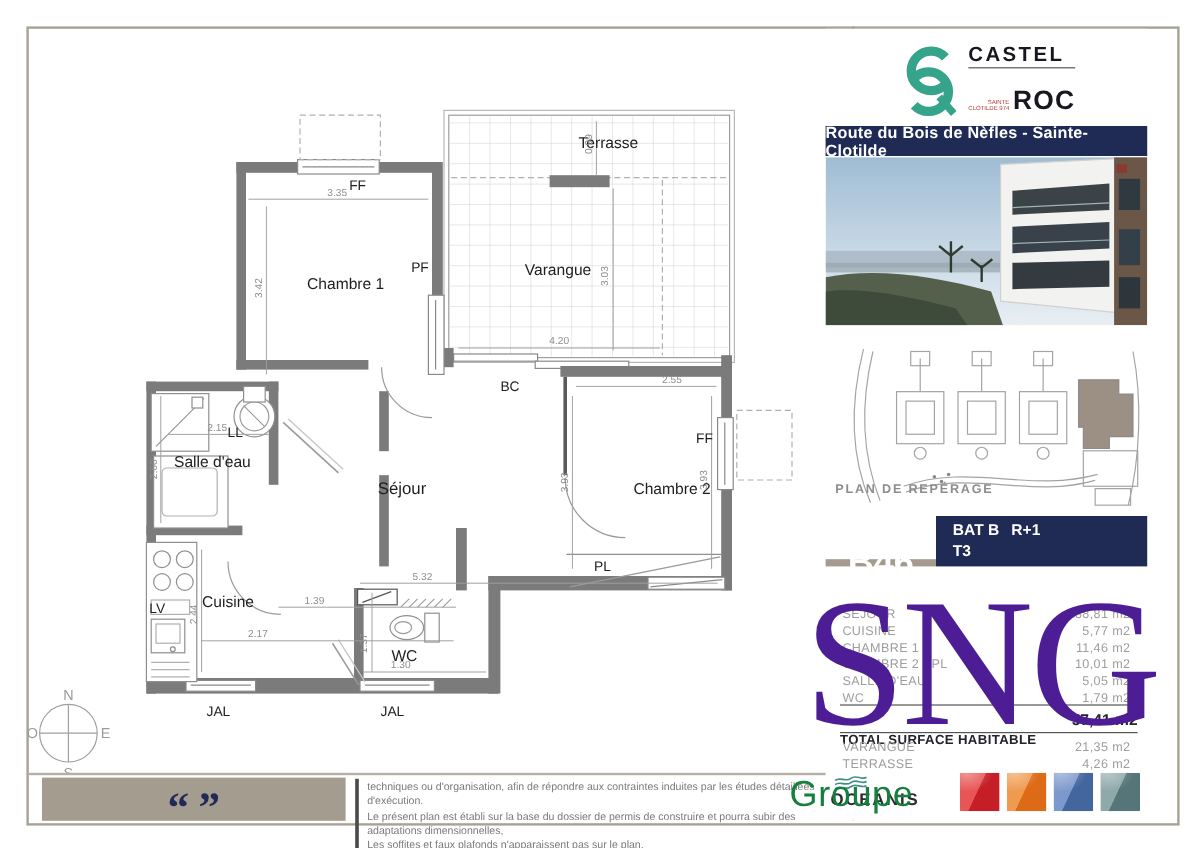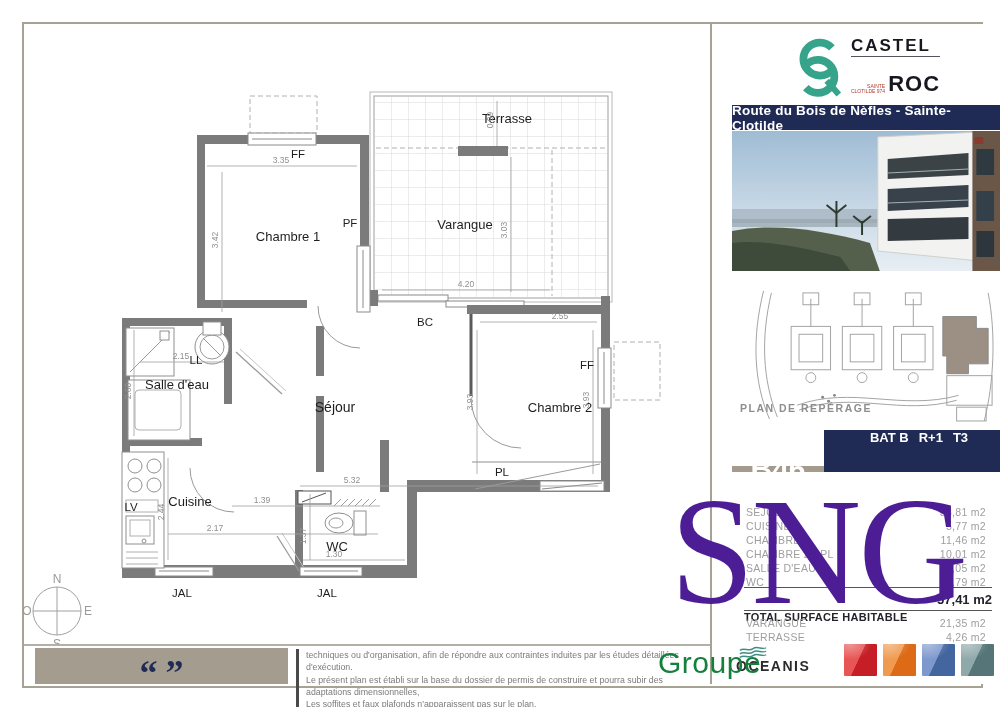--- a/index.html
+++ b/index.html
@@ -19,40 +19,40 @@
   .dim{fill:#8f8f8f;font-size:8.5px;text-anchor:middle;}
   .dimline{stroke:#9e9e9e;stroke-width:0.8;}
   .thinline{stroke:#9a9a9a;stroke-width:1;fill:none;}
   .fixture{stroke:#8f8f8f;stroke-width:1;fill:#fff;}
   .win{fill:#fff;stroke:#8a8a8a;stroke-width:1;}
   .dash{stroke:#b0b0b0;stroke-width:1;fill:none;stroke-dasharray:5 3;}
   .compass{stroke:#a0a0a0;stroke-width:1;fill:none;}
   .compass-letter{fill:#9a9a9a;font-size:12px;text-anchor:middle;}
 
   
-  .panel{position:absolute;left:732px;top:24px;width:268px;height:660px;background:#fff;}
+  .panel{position:absolute;left:688px;top:24px;width:268px;height:660px;background:#fff;}
   .logo-block{position:absolute;top:4px;left:0;width:100%;height:76px;display:flex;
               align-items:center;justify-content:center;gap:7px;}
   .logo-text{display:flex;flex-direction:column;line-height:1;}
   .logo-castel{font-size:17px;font-weight:bold;color:#17171f;letter-spacing:2px;
                border-bottom:1px solid #55555f;padding-bottom:2px;}
   .logo-rocrow{display:flex;align-items:flex-end;gap:3px;margin-top:16px;}
   .logo-sub{font-size:5px;color:#b03a30;line-height:1.15;text-align:right;}
   .logo-roc{font-size:22px;font-weight:bold;color:#17171f;letter-spacing:1px;}
   .banner{position:absolute;top:81px;left:0;width:100%;height:25px;background:#1f2a55;
           display:flex;align-items:center;justify-content:center;}
   .banner span{color:#fff;font-size:13.5px;font-weight:bold;letter-spacing:0.2px;}
   .photo{position:absolute;top:107px;left:0;width:100%;height:140px;}
   .siteplan{position:absolute;top:254px;left:2px;width:264px;height:150px;}
   .siteplan-caption{position:absolute;top:378px;left:8px;font-size:10.5px;color:#8d8d8d;
                     letter-spacing:1.5px;font-weight:bold;}
   .unit-row{position:absolute;top:406px;left:0;width:100%;height:42px;display:flex;}
   .unit-code{width:92px;background:#a49b8e;color:#fff;display:flex;align-items:center;
              justify-content:center;font-size:30px;font-weight:bold;margin-top:36px;}
-  .unit-info{flex:1;background:#1f2a55;color:#fff;display:flex;flex-direction:row;
+  .unit-info{flex:1;background:#1f2a55;color:#fff;display:flex;flex-direction:column;
              justify-content:center;padding-left:14px;font-weight:bold;font-size:13px;line-height:1.3;}
   .unit-info .row1 span{margin-right:10px;}
   .surfaces{position:absolute;top:455px;left:14px;right:14px;margin-top:26px;}
   .surf-row{display:flex;justify-content:space-between;font-size:10.5px;color:#9e9e9e;
             letter-spacing:0.3px;line-height:14px;}
   .total-box{position:absolute;top:563px;left:12px;right:8px;height:22px;border-top:1.5px solid #555;
              border-bottom:1.5px solid #555;display:flex;justify-content:space-between;align-items:center;}
   .total-label{font-size:11px;font-weight:bold;color:#23232b;letter-spacing:0.3px;margin-top:36px;}
   .total-value{font-size:13px;font-weight:bold;color:#23232b;}
   .extras{position:absolute;top:592px;left:14px;right:14px;}

